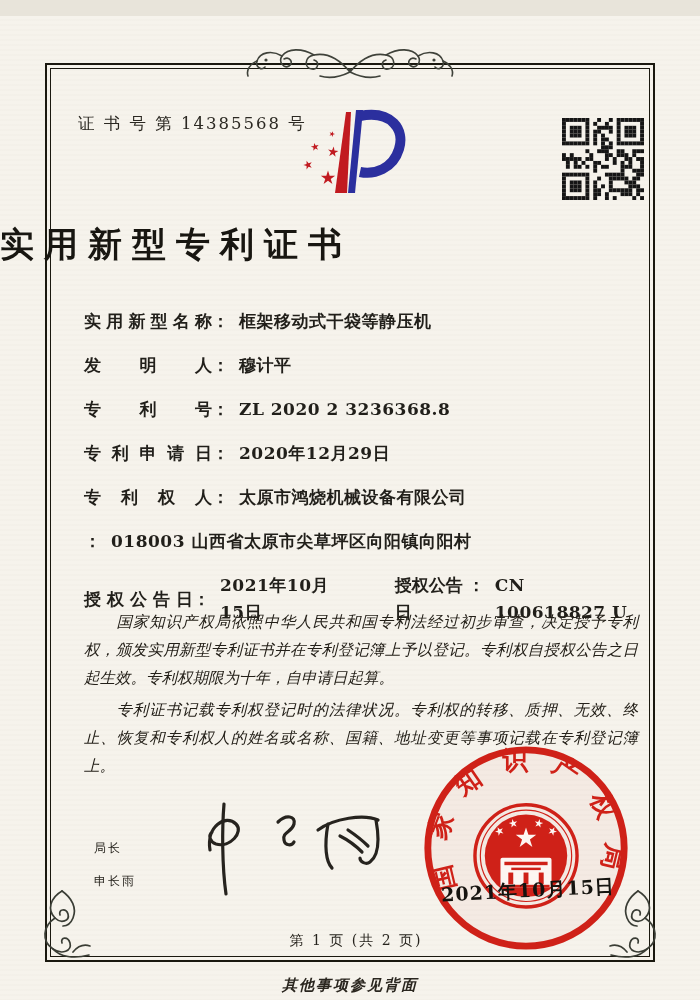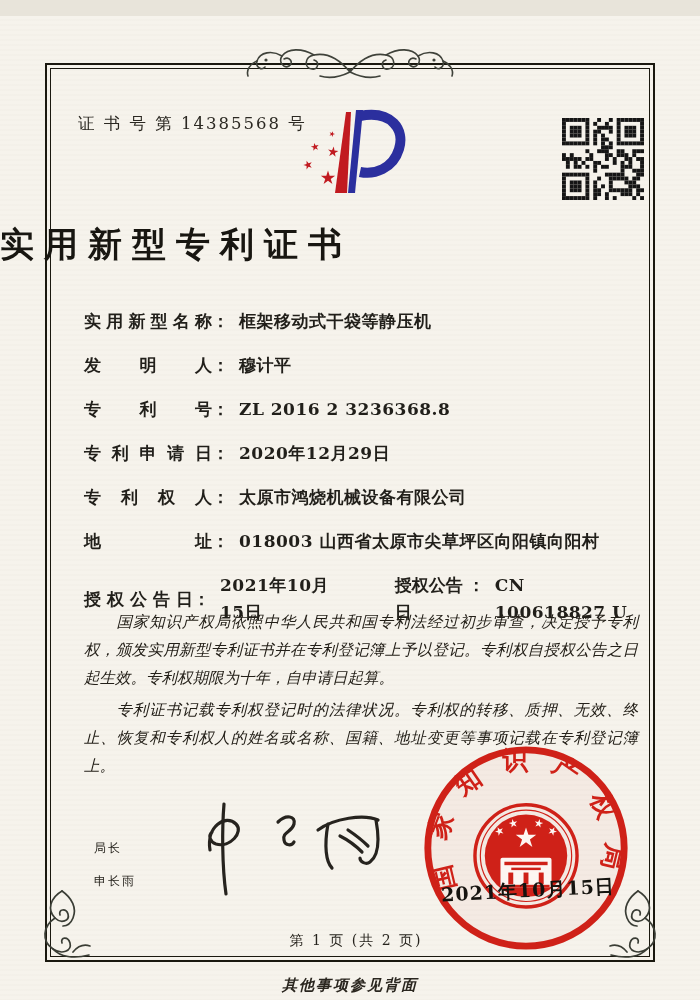--- a/index.html
+++ b/index.html
@@ -318,34 +318,33 @@
         <span class="fvalue">框架移动式干袋等静压机</span>
     </div>
     <div class="frow">
       <span class="flabel">发明人</span>
         <span class="fcolon">：</span>
         <span class="fvalue">穆计平</span>
     </div>
     <div class="frow">
       <span class="flabel">专利号</span>
         <span class="fcolon">：</span>
-        <span class="fvalue">ZL 2016 2 3236368.8</span>
+        <span class="fvalue">ZL 2020 2 3236368.8</span>
     </div>
     <div class="frow">
       <span class="flabel">专利申请日</span>
         <span class="fcolon">：</span>
         <span class="fvalue">2020年12月29日</span>
     </div>
     <div class="frow">
       <span class="flabel">专利权人</span>
         <span class="fcolon">：</span>
         <span class="fvalue">太原市鸿烧机械设备有限公司</span>
     </div>
     <div class="frow">
-      <span class="flabel">地址</span>
         <span class="fcolon">：</span>
         <span class="fvalue">018003 山西省太原市尖草坪区向阳镇向阳村</span>
     </div>
     <div class="frow">
       <span class="flabel">授权公告日</span>
         <span class="fcolon">：</span>
         <span class="fvalue">2021年10月15日</span>
       <span class="fcell2">
         <span class="flabel2">授权公告日</span>
           <span class="fcolon">：</span>

